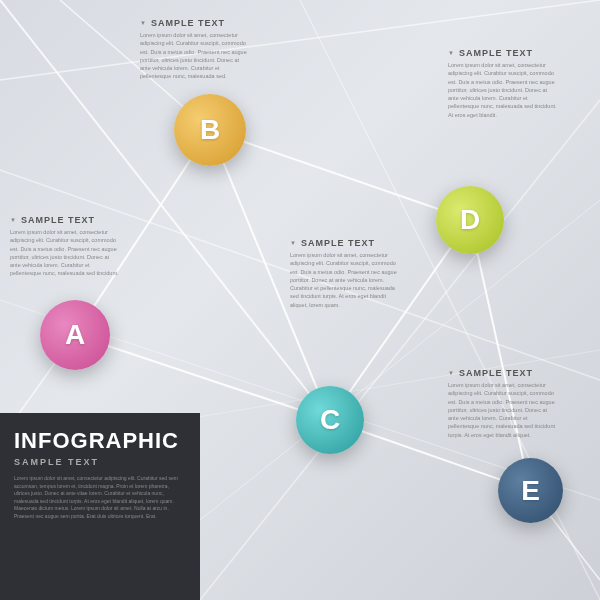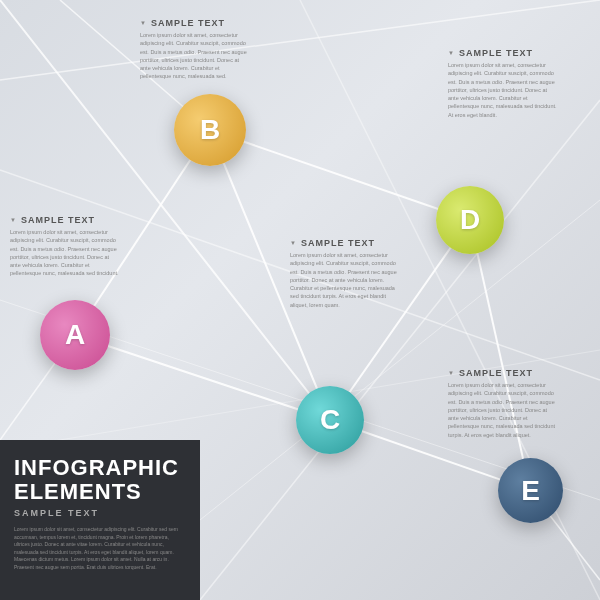--- a/index.html
+++ b/index.html
@@ -72,21 +72,21 @@
       line-height: 1.5;
       max-width: 110px;
     }
 
     
     #dark-box {
       position: absolute;
       bottom: 0;
       left: 0;
       width: 200px;
-      height: 160px;
+      height: 187px;
       background: #2e3035;
       z-index: 8;
       padding: 16px 14px;
     }
 
     #dark-box .title1 {
       font-size: 22px;
       font-weight: 900;
       color: white;
       letter-spacing: 1px;
@@ -209,19 +209,18 @@
       <span>SAMPLE TEXT</span>
     </div>
     <div class="lorem">
       Lorem ipsum dolor sit amet, consectetur adipiscing elit. Curabitur suscipit, commodo est. Duis a metus odio. Praesent nec augue porttitor, ultrices justo tincidunt. Donec at ante vehicula lorem. Curabitur et pellentesque nunc, malesuada sed tincidunt turpis. At eros eget blandit aliquet.
     </div>
   </div>
 
   <div id="dark-box">
     <div class="title1">
       <div>INFOGRAPHIC</div>
-      <div>ELEMENTS</div>
     </div>
     <div class="subtitle">SAMPLE TEXT</div>
     <div class="lorem-small">Lorem ipsum dolor sit amet, consectetur adipiscing elit. Curabitur sed sem accumsan, tempus lorem et, tincidunt magna. Proin et lorem pharetra, ultrices justo. Donec at ante vitae lorem. Curabitur et vehicula nunc, malesuada sed tincidunt turpis. At eros eget blandit aliquet, lorem quam. Maecenas dictum metus. Lorem ipsum dolor sit amet. Nulla at arcu in. Praesent nec augue sem portta. Erat duis ultrices torquent. Erat.</div>
   </div>
 
 </div>
 
 </body></html>

